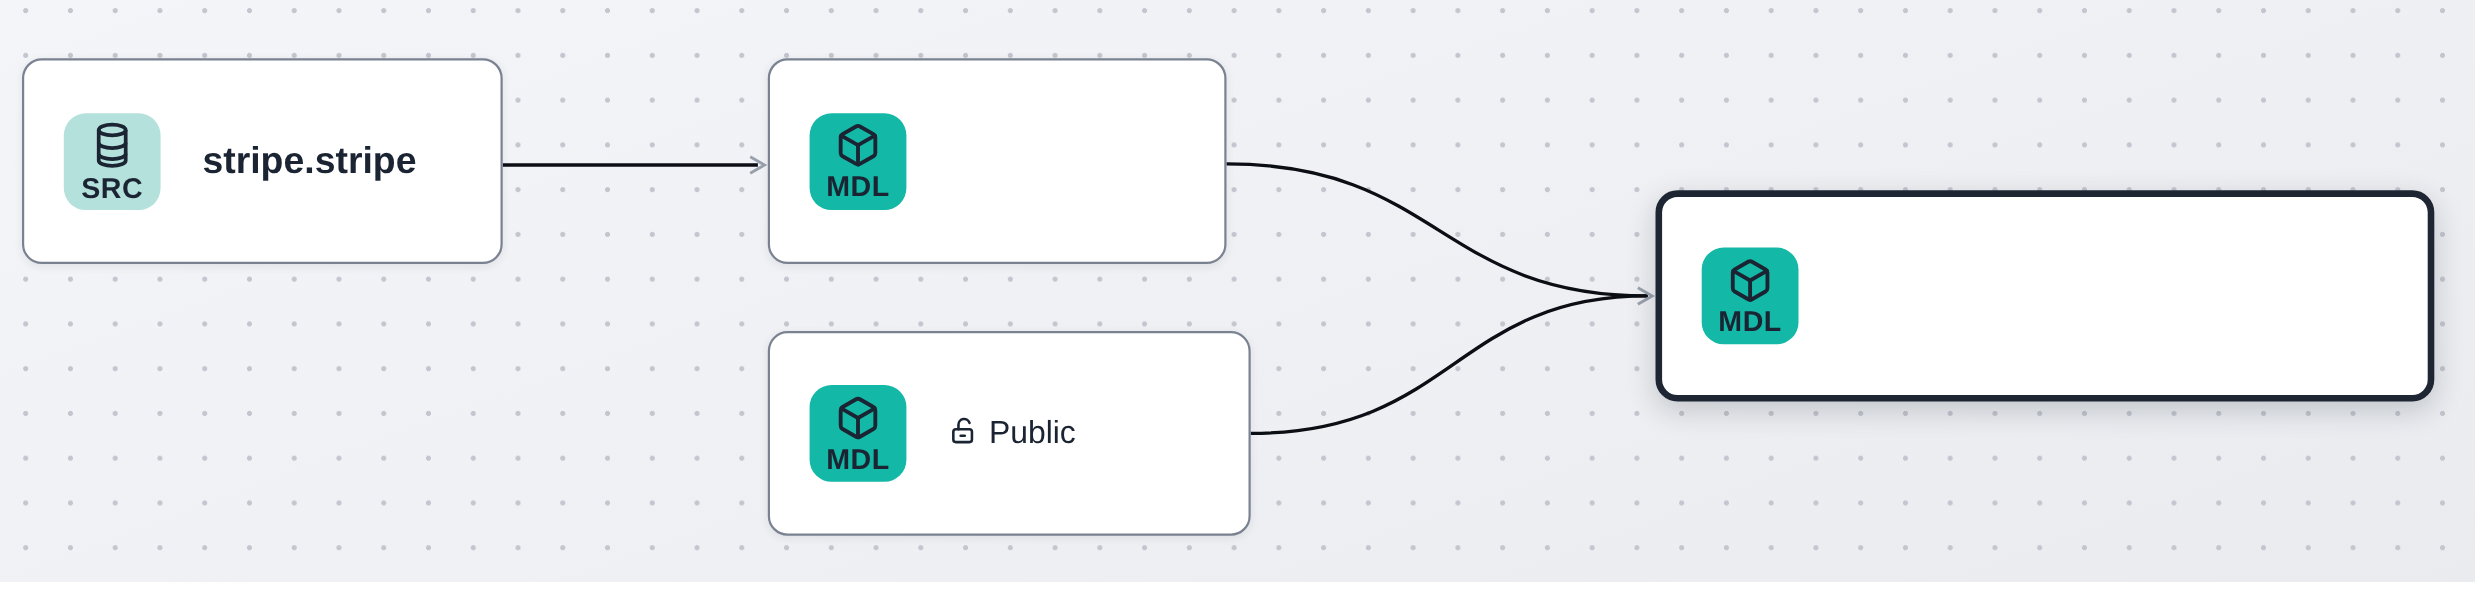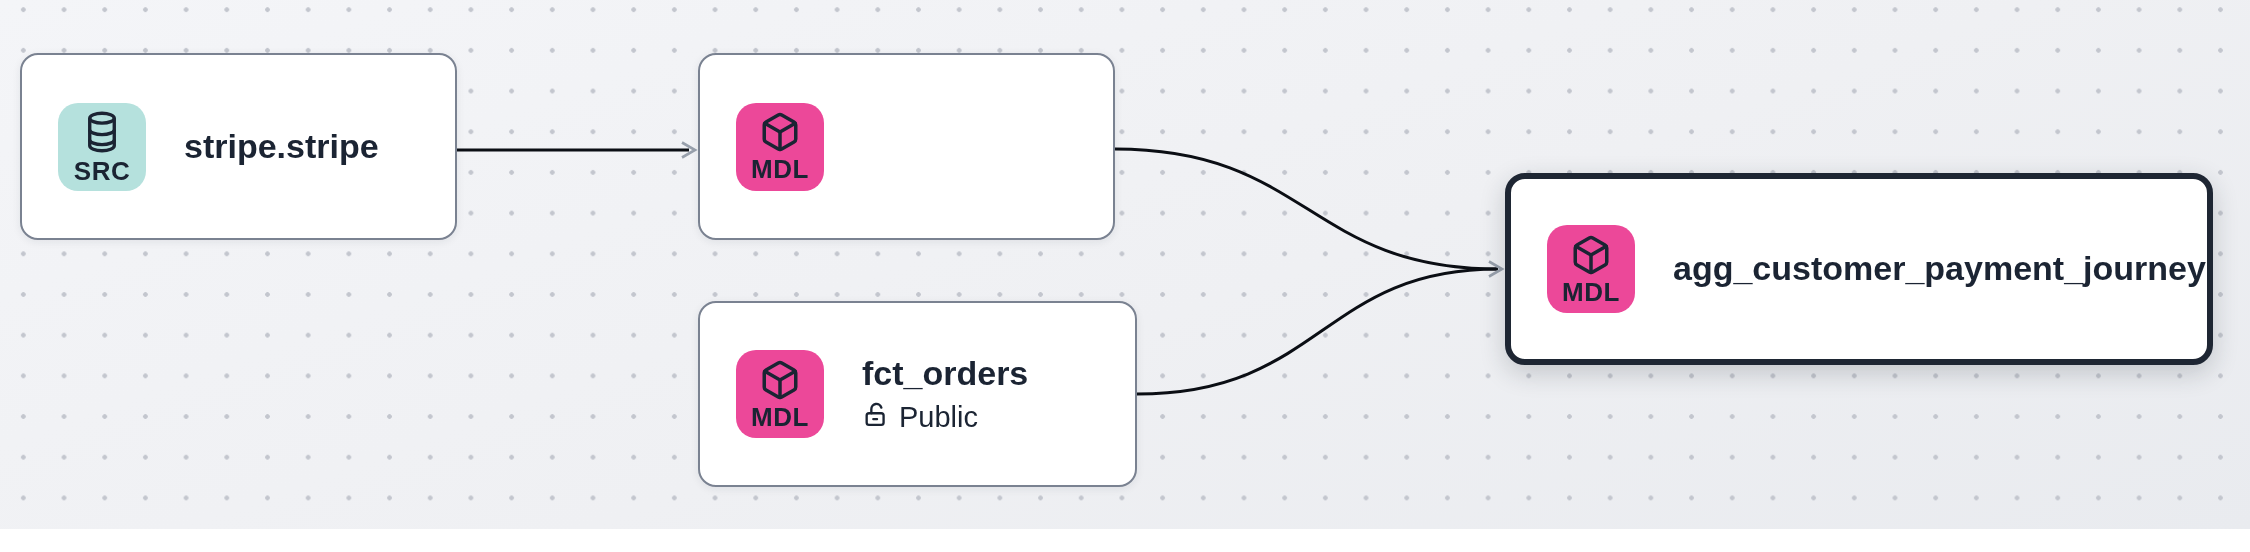--- a/index.html
+++ b/index.html
@@ -54,21 +54,21 @@
     width: 88px; height: 88px;
     border-radius: 20px;
     display: flex;
     flex-direction: column;
     align-items: center;
     justify-content: center;
     gap: 3px;
     color: #1b2433;
   }
   .badge-src { background: #b5e1dd; }
-  .badge-mdl { background: #ec4899; }
+  .badge-mdl { background: #14b8a6; }
   .badge svg { display: block; }
   .badge-label {
     font-size: 26px;
     font-weight: 700;
     letter-spacing: 0.5px;
     line-height: 1;
     color: #1b2433;
   }
 
   .node-text {
@@ -151,21 +151,20 @@
       <span>
         <svg width="42" height="42" viewBox="0 0 24 24" fill="none" stroke="#1b2433" stroke-width="2" stroke-linecap="round" stroke-linejoin="round">
           <path d="M21 8a2 2 0 0 0-1-1.73l-7-4a2 2 0 0 0-2 0l-7 4A2 2 0 0 0 3 8v8a2 2 0 0 0 1 1.73l7 4a2 2 0 0 0 2 0l7-4A2 2 0 0 0 21 16Z"></path>
           <path d="m3.3 7 8.7 5 8.7-5"></path>
           <path d="M12 22V12"></path>
         </svg>
       </span>
       <span class="badge-label">MDL</span>
     </div>
     <div class="node-text">
-      <span class="node-title">fct_orders</span>
       <span class="node-subtitle">
         <span>
           <svg width="28" height="28" viewBox="0 0 24 24" fill="none" stroke="#1b2433" stroke-width="2" stroke-linecap="round" stroke-linejoin="round">
             <rect x="4" y="10.5" width="14.5" height="10" rx="2"></rect>
             <path d="M8 10.5V7a4.4 4.4 0 0 1 8.6-1.4"></path>
             <path d="M9.7 15.5h3.2"></path>
           </svg>
         </span>
         <span class="access-label">Public</span>
       </span>
@@ -176,18 +175,15 @@
     <div class="badge badge-mdl">
       <span>
         <svg width="42" height="42" viewBox="0 0 24 24" fill="none" stroke="#1b2433" stroke-width="2" stroke-linecap="round" stroke-linejoin="round">
           <path d="M21 8a2 2 0 0 0-1-1.73l-7-4a2 2 0 0 0-2 0l-7 4A2 2 0 0 0 3 8v8a2 2 0 0 0 1 1.73l7 4a2 2 0 0 0 2 0l7-4A2 2 0 0 0 21 16Z"></path>
           <path d="m3.3 7 8.7 5 8.7-5"></path>
           <path d="M12 22V12"></path>
         </svg>
       </span>
       <span class="badge-label">MDL</span>
     </div>
-    <div class="node-text">
-      <span class="node-title">agg_customer_payment_journey</span>
-    </div>
   </div>
 
 </div>
 
 </body></html>

